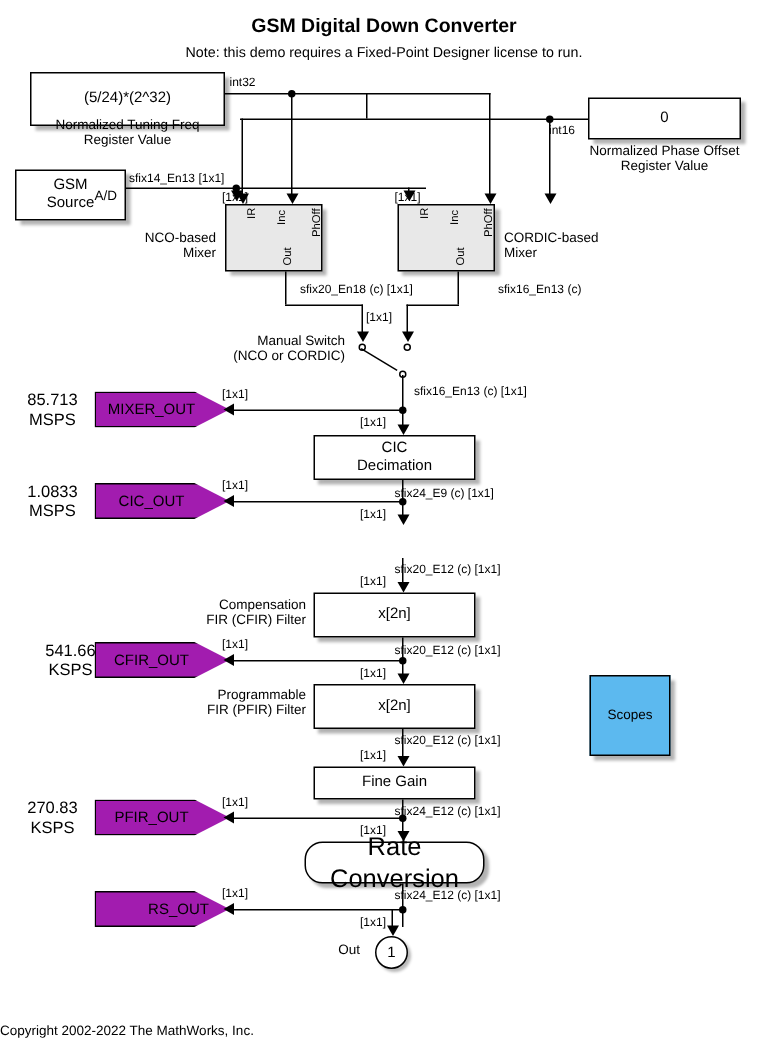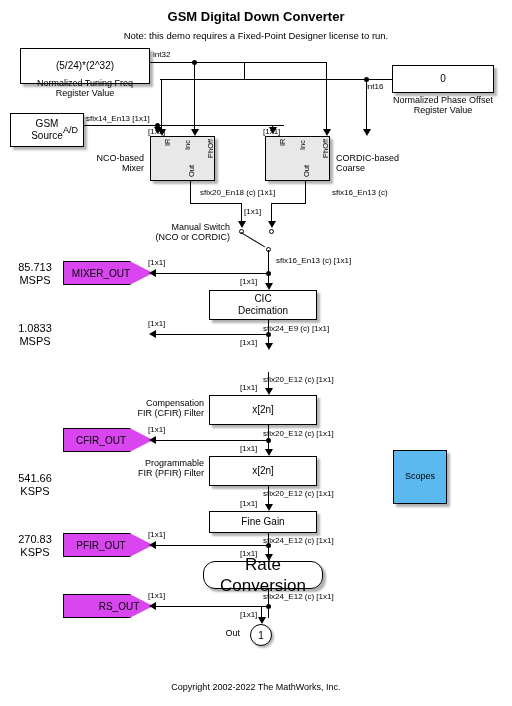--- a/index.html
+++ b/index.html
@@ -28,21 +28,20 @@
     font-size: 13px;
     font-weight: bold;
     text-align: center;
   }
   .subtitle {
     font-size: 9.5px;
     text-align: center;
   }
   .copyright {
     font-size: 9px;
-    text-align: center;
   }
   .lbl {
     font-size: 9px;
     text-align: center;
   }
   .lbl-r {
     font-size: 9px;
     text-align: right;
   }
   .lbl-l {
@@ -88,21 +87,21 @@
     position: absolute;
     font-size: 7.5px;
     transform-origin: 0 0;
     transform: rotate(-90deg);
     white-space: nowrap;
   }
   
   .outport {
     position: absolute;
     box-sizing: border-box;
-    background: #d946ef;
+    background: #a21caf;
     border: 1.2px solid #000;
     clip-path: polygon(0% 0%, 74% 0%, 100% 50%, 74% 100%, 0% 100%);
     display: flex;
     align-items: center;
     justify-content: center;
     font-size: 10px;
     filter: drop-shadow(2.5px 2.5px 1.5px rgba(0,0,0,0.32));
   }
   .outport .op-label {
     margin-right: 14px;
@@ -207,21 +206,21 @@
   <div class="txt lbl-r" style="left:78px; top:153px; width:66px;">NCO-based
 Mixer</div>
   <div class="txt sig" style="left:200px; top:188px;">sfix20_En18 (c) [1x1]</div>
 
   <div class="blk gray" style="left:265px; top:136px; width:65px; height:45px;"></div>
   <div class="vlabel" style="left:278px; top:146px;">IR</div>
   <div class="vlabel" style="left:298px; top:150px;">Inc</div>
   <div class="vlabel" style="left:321px; top:158px;">PhOff</div>
   <div class="vlabel" style="left:302px; top:177px;">Out</div>
   <div class="txt lbl-l" style="left:336px; top:153px; width:80px;">CORDIC-based
-Coarse</div>
+Mixer</div>
   <div class="txt sig" style="left:332px; top:188px;">sfix16_En13 (c)</div>
 
   <div class="txt lbl-r" style="left:130px; top:222px; width:100px;">Manual Switch
 (NCO or CORDIC)</div>
   <div class="swnode" style="left:239px; top:229px;"></div>
   <div class="swnode" style="left:269px; top:229px;"></div>
   <div class="swnode" style="left:266px; top:247px;"></div>
   <div class="swbar" style="left:241px; top:232px; width:28px; transform: rotate(31deg);"></div>
   <div class="txt sig" style="left:276px; top:256px;">sfix16_En13 (c) [1x1]</div>
 
@@ -267,22 +266,25 @@
   </div>
 
   <div class="txt rate" style="left:5px; top:261px; width:60px;">85.713
 MSPS</div>
   <div class="outport" style="left:63px; top:261px; width:90px; height:24px;">
     <span class="op-label">MIXER_OUT</span>
   </div>
 
   <div class="txt rate" style="left:5px; top:322px; width:60px;">1.0833
 MSPS</div>
-
-  <div class="txt rate" style="left:5px; top:428px; width:60px;margin-top:44px;">541.66
+  <div class="outport" style="left:63px; top:322px; width:90px; height:24px;">
+    <span class="op-label">CIC_OUT</span>
+  </div>
+
+  <div class="txt rate" style="left:17px; top:428px; width:60px;">541.66
 KSPS</div>
   <div class="outport" style="left:63px; top:428px; width:90px; height:24px;">
     <span class="op-label">CFIR_OUT</span>
   </div>
 
   <div class="txt rate" style="left:5px; top:533px; width:60px;">270.83
 KSPS</div>
   <div class="outport" style="left:63px; top:533px; width:90px; height:24px;">
     <span class="op-label">PFIR_OUT</span>
   </div>

